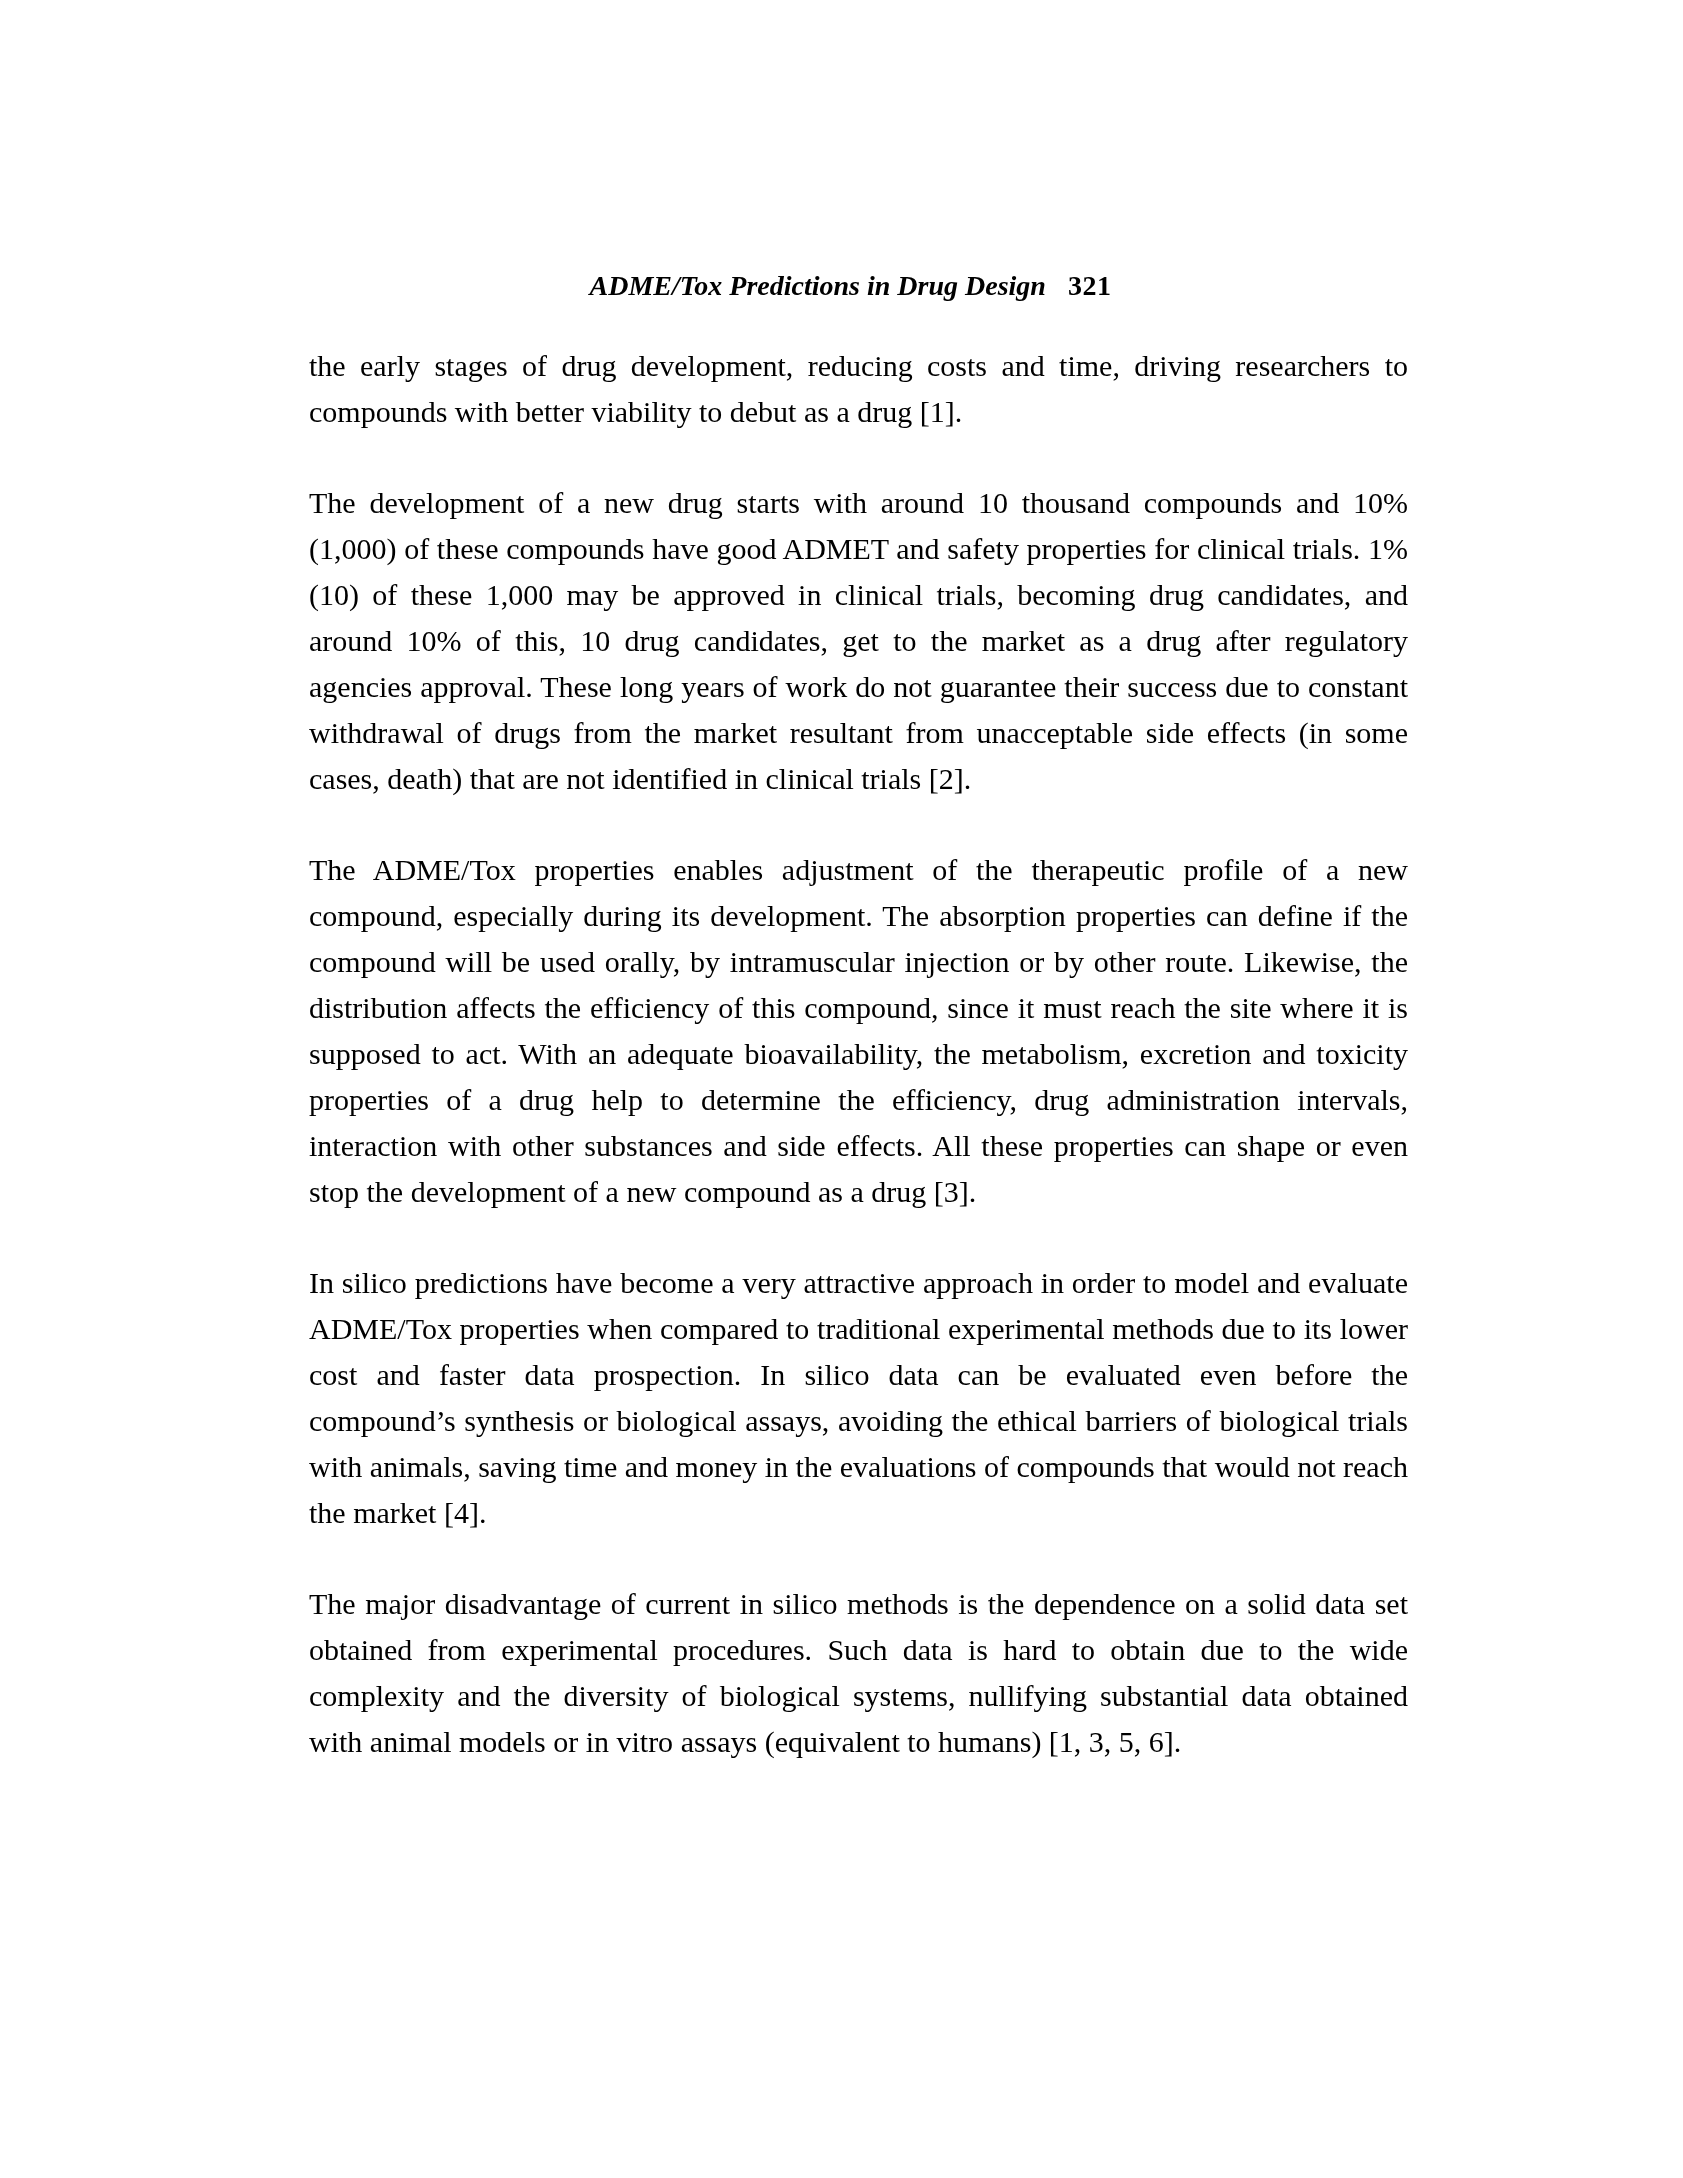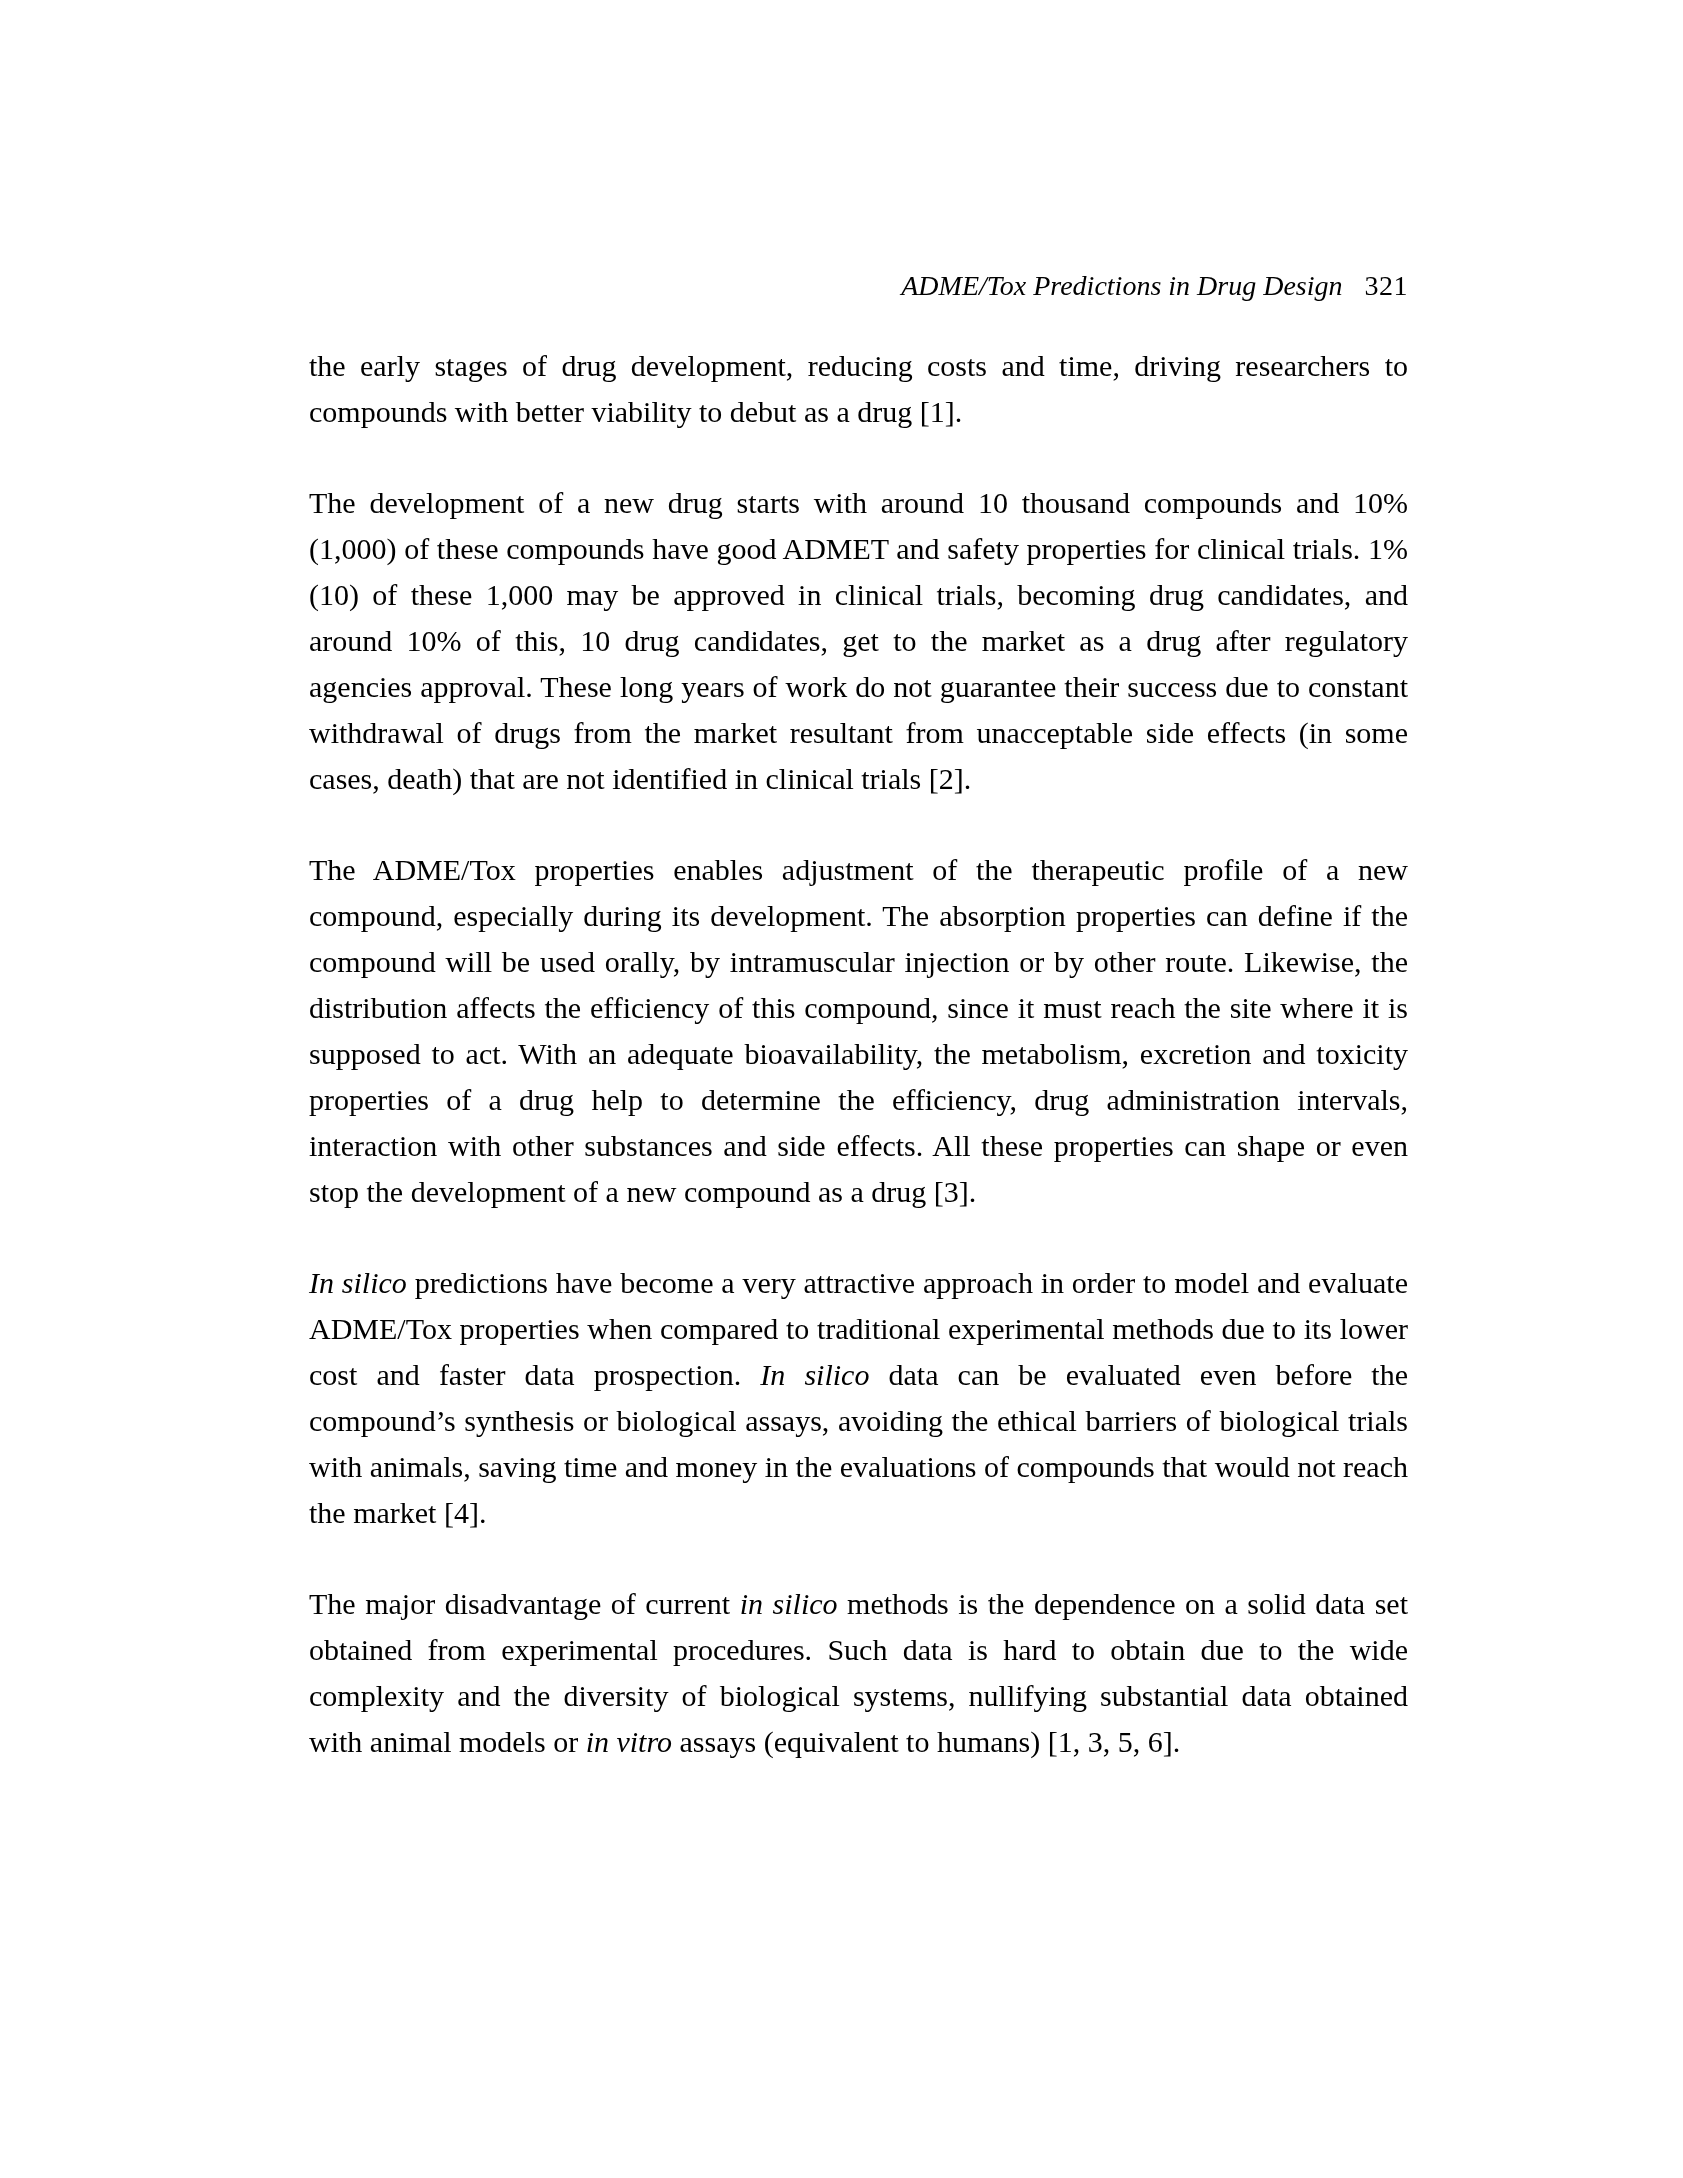--- a/index.html
+++ b/index.html
@@ -17,25 +17,25 @@
     overflow: hidden;
   }
   .content {
     position: absolute;
     left: 293px;
     top: 269px;
     width: 1115px;
   }
   .hdr {
     display: flex;
-    justify-content: flex-end;
+    justify-content: center;
     align-items: baseline;
     font-size: 28px;
     line-height: 34px;
-    font-weight: 400;
+    font-weight: 700;
     font-style: italic;
     white-space: nowrap;
     margin-bottom: 40px;
   }
   .hdr-right {
     display: inline-flex;
     align-items: baseline;
   }
   .pgnum {
     font-style: normal;
@@ -44,21 +44,20 @@
   }
   .bodytext p {
     margin: 0 0 45px 16px;
     font-size: 30px;
     line-height: 46px;
     text-align: justify;
     text-align-last: left;
     hyphens: none;
   }
   .it {
-    font-style: italic;
   }
 </style>
 </head>
 <body>
 
 <div class="page">
   <div class="content">
 
     <header class="hdr">
       <span>ADME/Tox Predictions in Drug Design</span>

